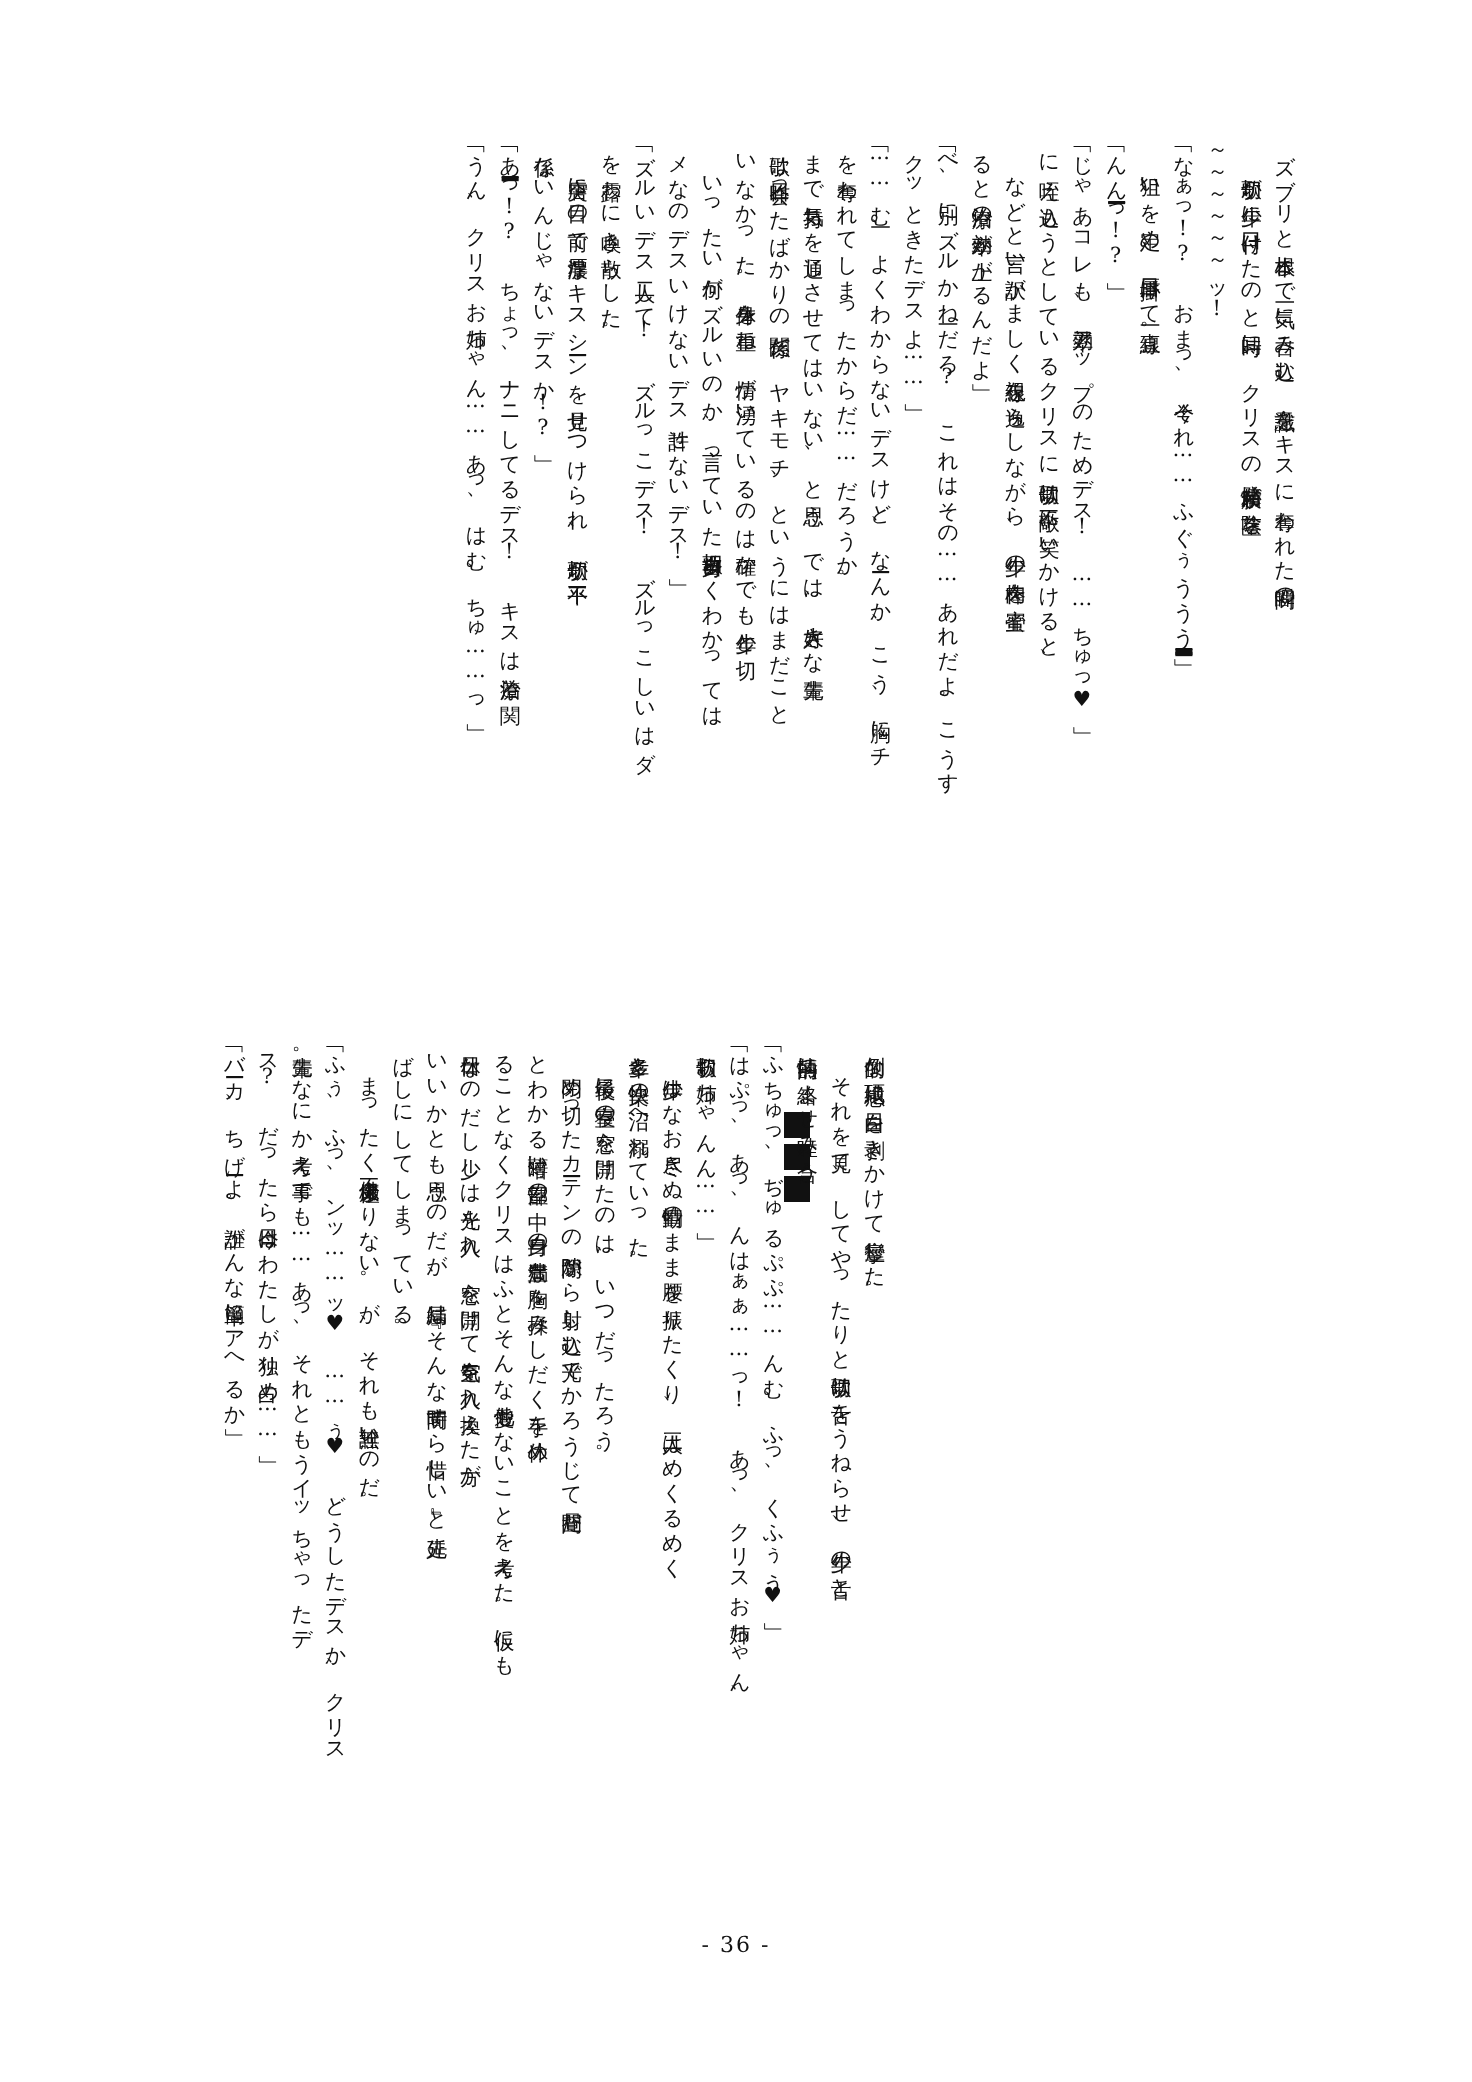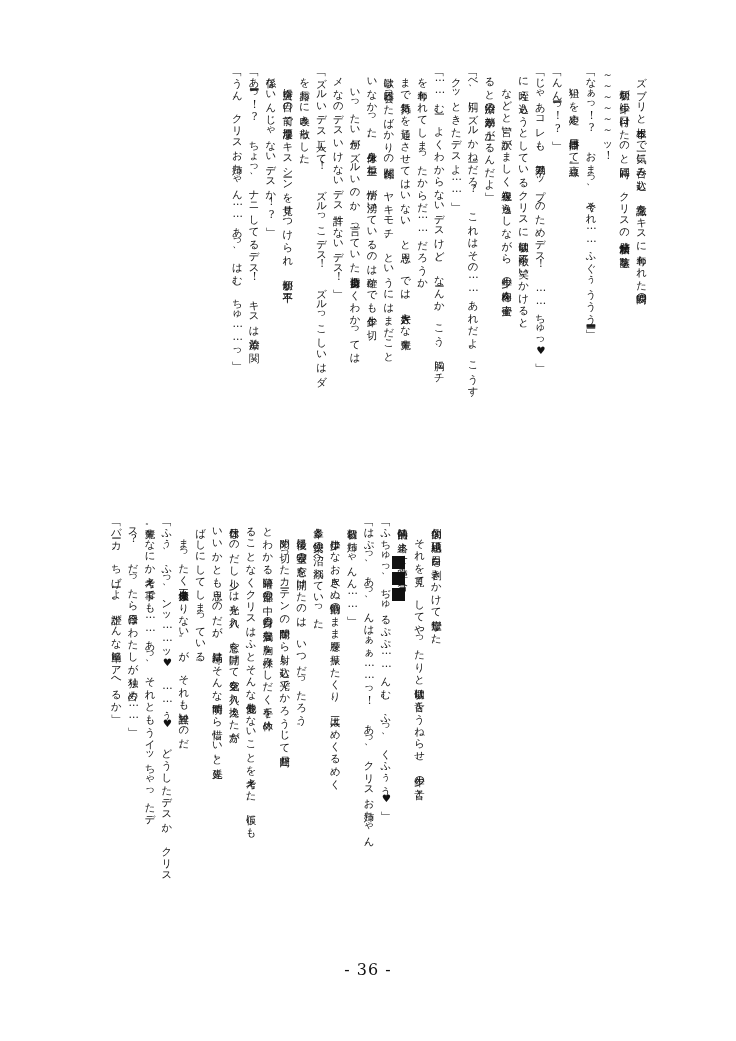--- a/index.html
+++ b/index.html
@@ -64,21 +64,21 @@
     background: #111111;
   }
 
   #page-number {
     position: absolute;
     left: 0;
     right: 0;
     bottom: 62px;
     text-align: center;
     font-family: "DejaVu Serif", serif;
-    font-size: 16px;
+    font-size: 11px;
     color: #111111;
     letter-spacing: 1px;
   }
 </style>
 </head>
 <body>
 
 <div id="page">
 
   <div id="col-right" class="text-block">

